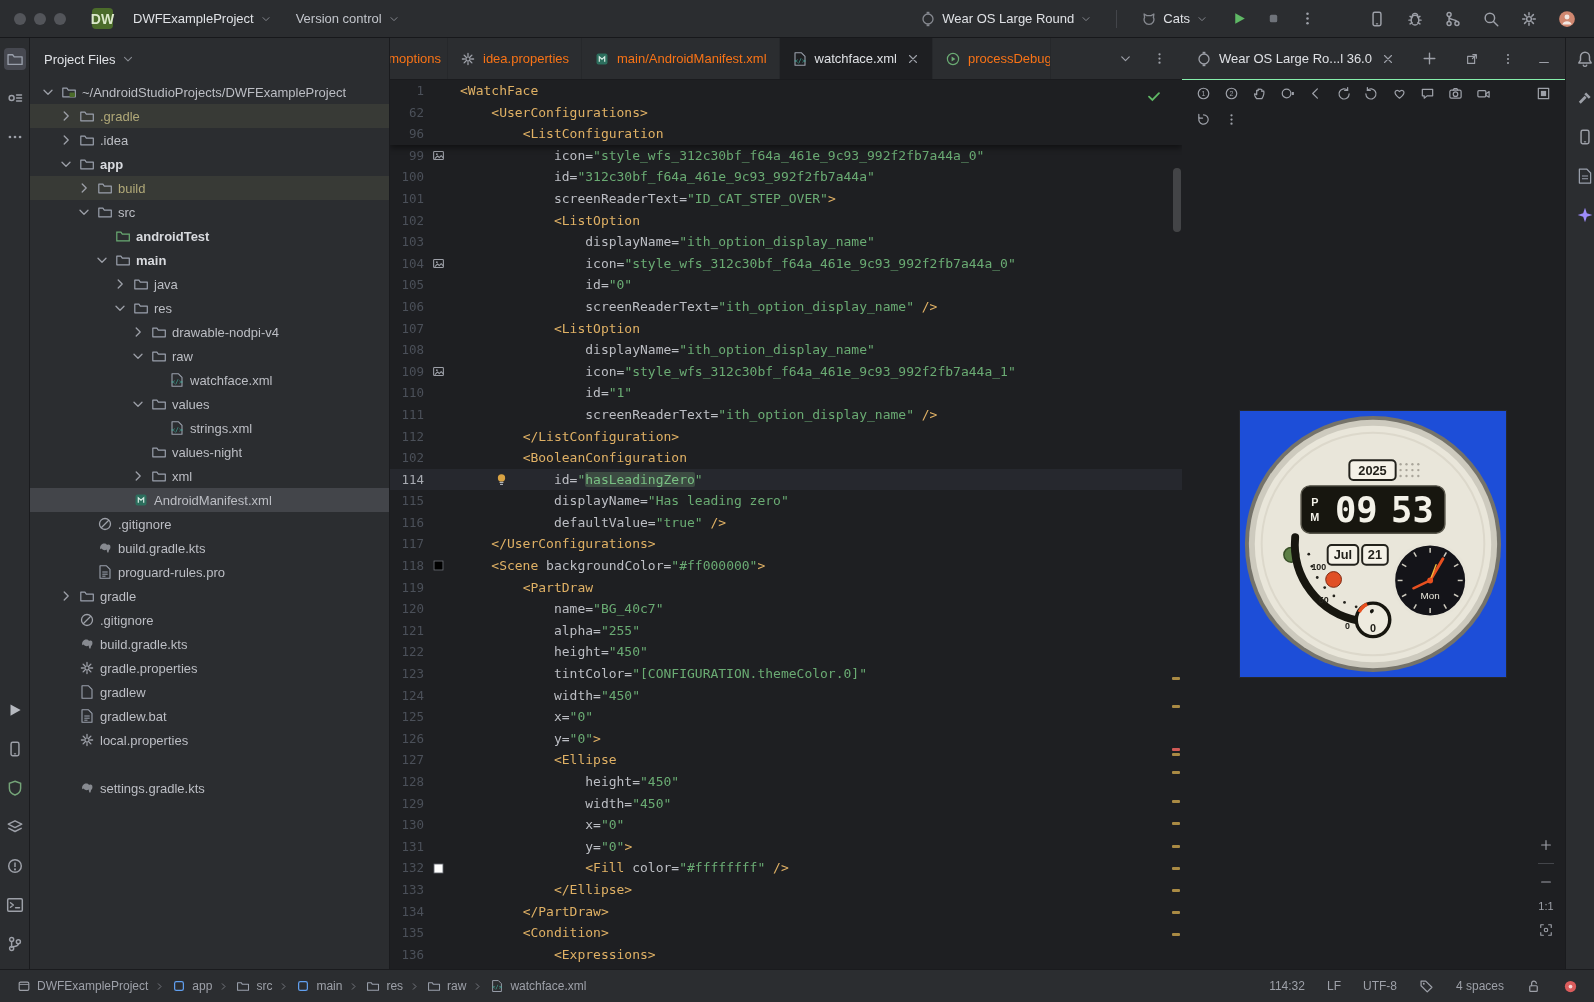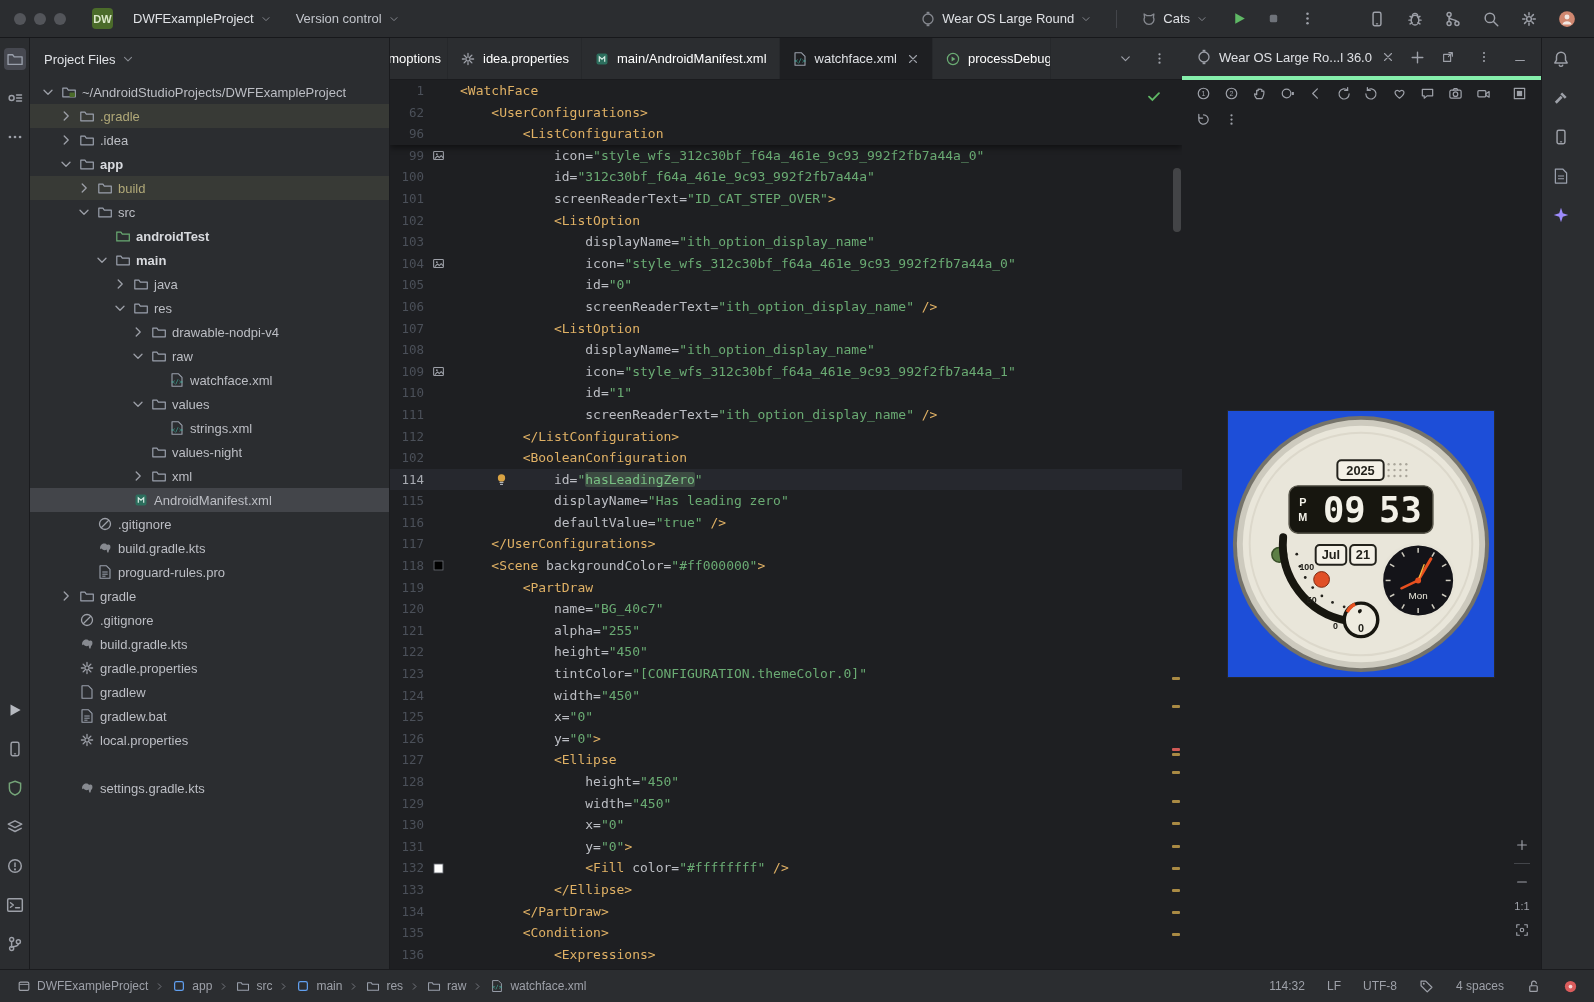--- a/index.html
+++ b/index.html
@@ -5,21 +5,21 @@
   *{box-sizing:border-box;margin:0;padding:0}
   html,body{width:1594px;height:1002px;overflow:hidden}
   body{background:#1e1f22;color:#bcbec4;font-family:"Liberation Sans",sans-serif;font-size:13px}
   #app{display:flex;flex-direction:column;width:100%;height:100%}
   .svgic{width:100%;height:100%;display:block}
 
   
   #titlebar{flex:0 0 38px;background:#2b2d30;border-bottom:1px solid #17181b;display:flex;align-items:center;padding:0 14px;gap:8px}
   .traffic{display:flex;gap:8px;margin-right:18px}
   .dot{width:12px;height:12px;border-radius:50%;background:#53555a}
-  #logo{width:21px;height:21px;border-radius:4px;background:#4b6b2a;color:#dbe8c9;font-weight:bold;font-size:11px;display:flex;align-items:center;justify-content:center;margin-right:4px}
+  #logo{width:21px;height:21px;border-radius:4px;background:#4b6b2a;color:#dbe8c9;font-weight:bold;font-size:14px;display:flex;align-items:center;justify-content:center;margin-right:4px}
   .tb-item{display:flex;align-items:center;gap:6px;padding:4px 8px;border-radius:6px;color:#dfe1e5;white-space:nowrap}
   .tb-item.dim{color:#c2c5cb}
   .mini-chev{width:12px;height:12px;opacity:.8}
   .tb-center{margin-left:auto;display:flex;align-items:center;gap:12px;margin-right:40px}
   .tb-sep{width:1px;height:18px;background:#43454a;margin:0 4px}
   .tb-icon{width:22px;height:22px;border-radius:5px;display:flex;align-items:center;justify-content:center}
   .tb-icon .svgic{width:17px;height:17px}
   .tb-right{display:flex;align-items:center;gap:16px;padding-right:2px}
   .tb-right .tb-icon .svgic{width:18px;height:18px}
 
@@ -43,21 +43,21 @@
   .trow.ignored{background:#383a36}
   .trow.ignored .tlabel{color:#b0a878}
   .trow.bold .tlabel{font-weight:bold;color:#d8dade}
   .chev{width:16px;height:16px;flex:0 0 16px}
   .ticon{width:16px;height:16px;flex:0 0 16px}
   .tlabel{color:#bcbec4}
 
   
   #editor-col{flex:0 0 792px;display:flex;flex-direction:column;background:#1e1f22;min-height:0}
   #tabbar{flex:0 0 42px;background:#2b2d30;border-bottom:1px solid #1a1b1e;display:flex;align-items:stretch}
-  .tab{display:flex;align-items:center;gap:7px;padding:0 12px;color:#ffffff;border-right:1px solid #26282b;white-space:nowrap}
+  .tab{display:flex;align-items:center;gap:7px;padding:0 12px;color:#f97316;border-right:1px solid #26282b;white-space:nowrap}
   .tab .ticon{width:16px;height:16px;flex:0 0 16px}
   .tab.active{background:#1e1f22;color:#dfe1e5}
   .tab.clip-l{width:58px;overflow:hidden;padding:0 6px;justify-content:flex-end}
   .tab.clip-r{width:118px;overflow:hidden}
   .tab-close{width:14px;height:14px;margin-left:2px}
   .tabbar-end{margin-left:auto;display:flex;align-items:center;gap:12px;padding:0 12px}
   .tabbar-end .tb-icon .svgic{width:15px;height:15px}
 
   #editor{flex:1;position:relative;overflow:hidden;font-family:"DejaVu Sans Mono",monospace;font-size:13px}
   #sticky{position:relative;z-index:2;background:#1e1f22;box-shadow:0 3px 6px rgba(0,0,0,.45)}
@@ -75,21 +75,21 @@
   .bulb{position:absolute;left:104px;top:3px;width:15px;height:15px}
   #stripe{position:absolute;right:2px;top:0;width:10px;height:100%;z-index:3}
   .mark{position:absolute;width:8px;height:3px;border-radius:1px;right:0}
   .mark.o{background:#a98a44}
   .mark.r{background:#d05a56}
   #scrollthumb{position:absolute;right:1px;top:88px;width:8px;height:64px;background:rgba(255,255,255,.17);border-radius:4px;z-index:3}
   #inspect-check{position:absolute;top:8px;right:20px;width:16px;height:16px;z-index:4}
 
   
   #device-panel{flex:1;background:#1e1f22;display:flex;flex-direction:column;position:relative;min-height:0}
-  #device-header{flex:0 0 42px;background:#2b2d30;border-bottom:4px solid #86efac;display:flex;align-items:center;padding:0 10px;gap:8px}
+  #device-header{flex:0 0 42px;background:#2b2d30;border-bottom:1px solid #86efac;display:flex;align-items:center;padding:0 10px;gap:20px}
   .dtab{display:flex;align-items:center;gap:7px;color:#dfe1e5;padding:0 4px;white-space:nowrap}
   .dtab .ticon{width:16px;height:16px}
   .dhdr-right{margin-left:auto;display:flex;align-items:center;gap:14px}
   .dhdr-right .tb-icon .svgic,.dtab .tab-close{width:14px;height:14px}
   .dtoolbar{flex:0 0 26px;display:flex;align-items:center;gap:10px;padding:0 12px}
   .dtoolbar .tb-icon{width:18px;height:18px}
   .dtoolbar .tb-icon .svgic{width:15px;height:15px}
   .dt-end{margin-left:auto}
   #device-screen{width:268px;height:268px;margin:278px auto 0;background:#1d4ed8;border:1px solid #26282c;display:flex;align-items:center;justify-content:flex-start}
   #zoom-controls{position:absolute;right:10px;bottom:30px;display:flex;flex-direction:column;align-items:center;gap:9px;color:#9da0a8;font-size:11px}

